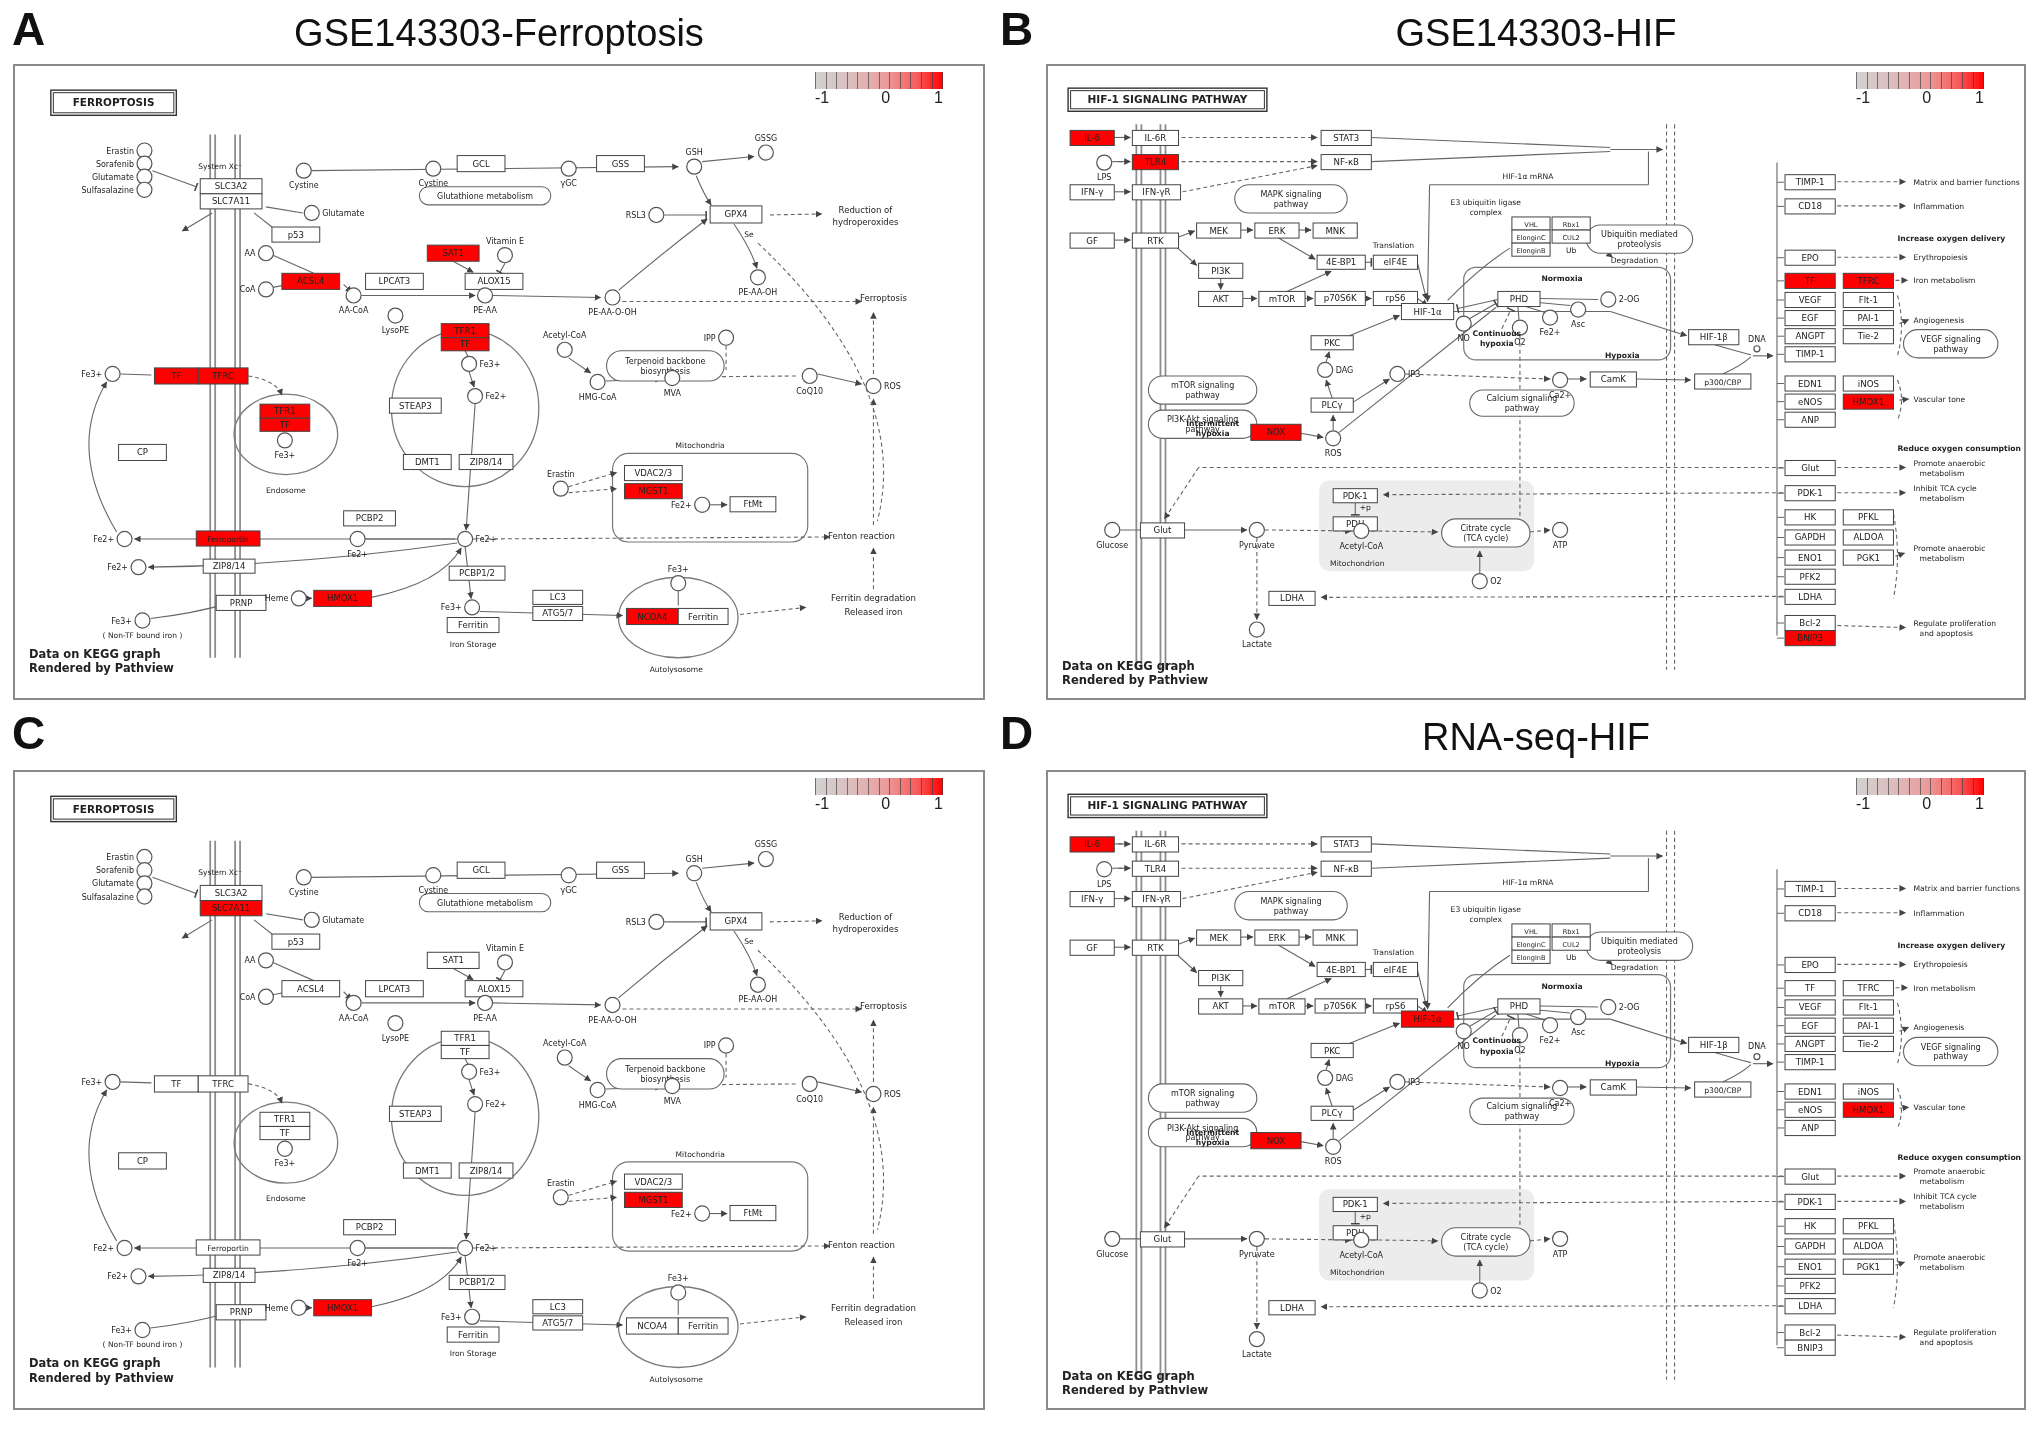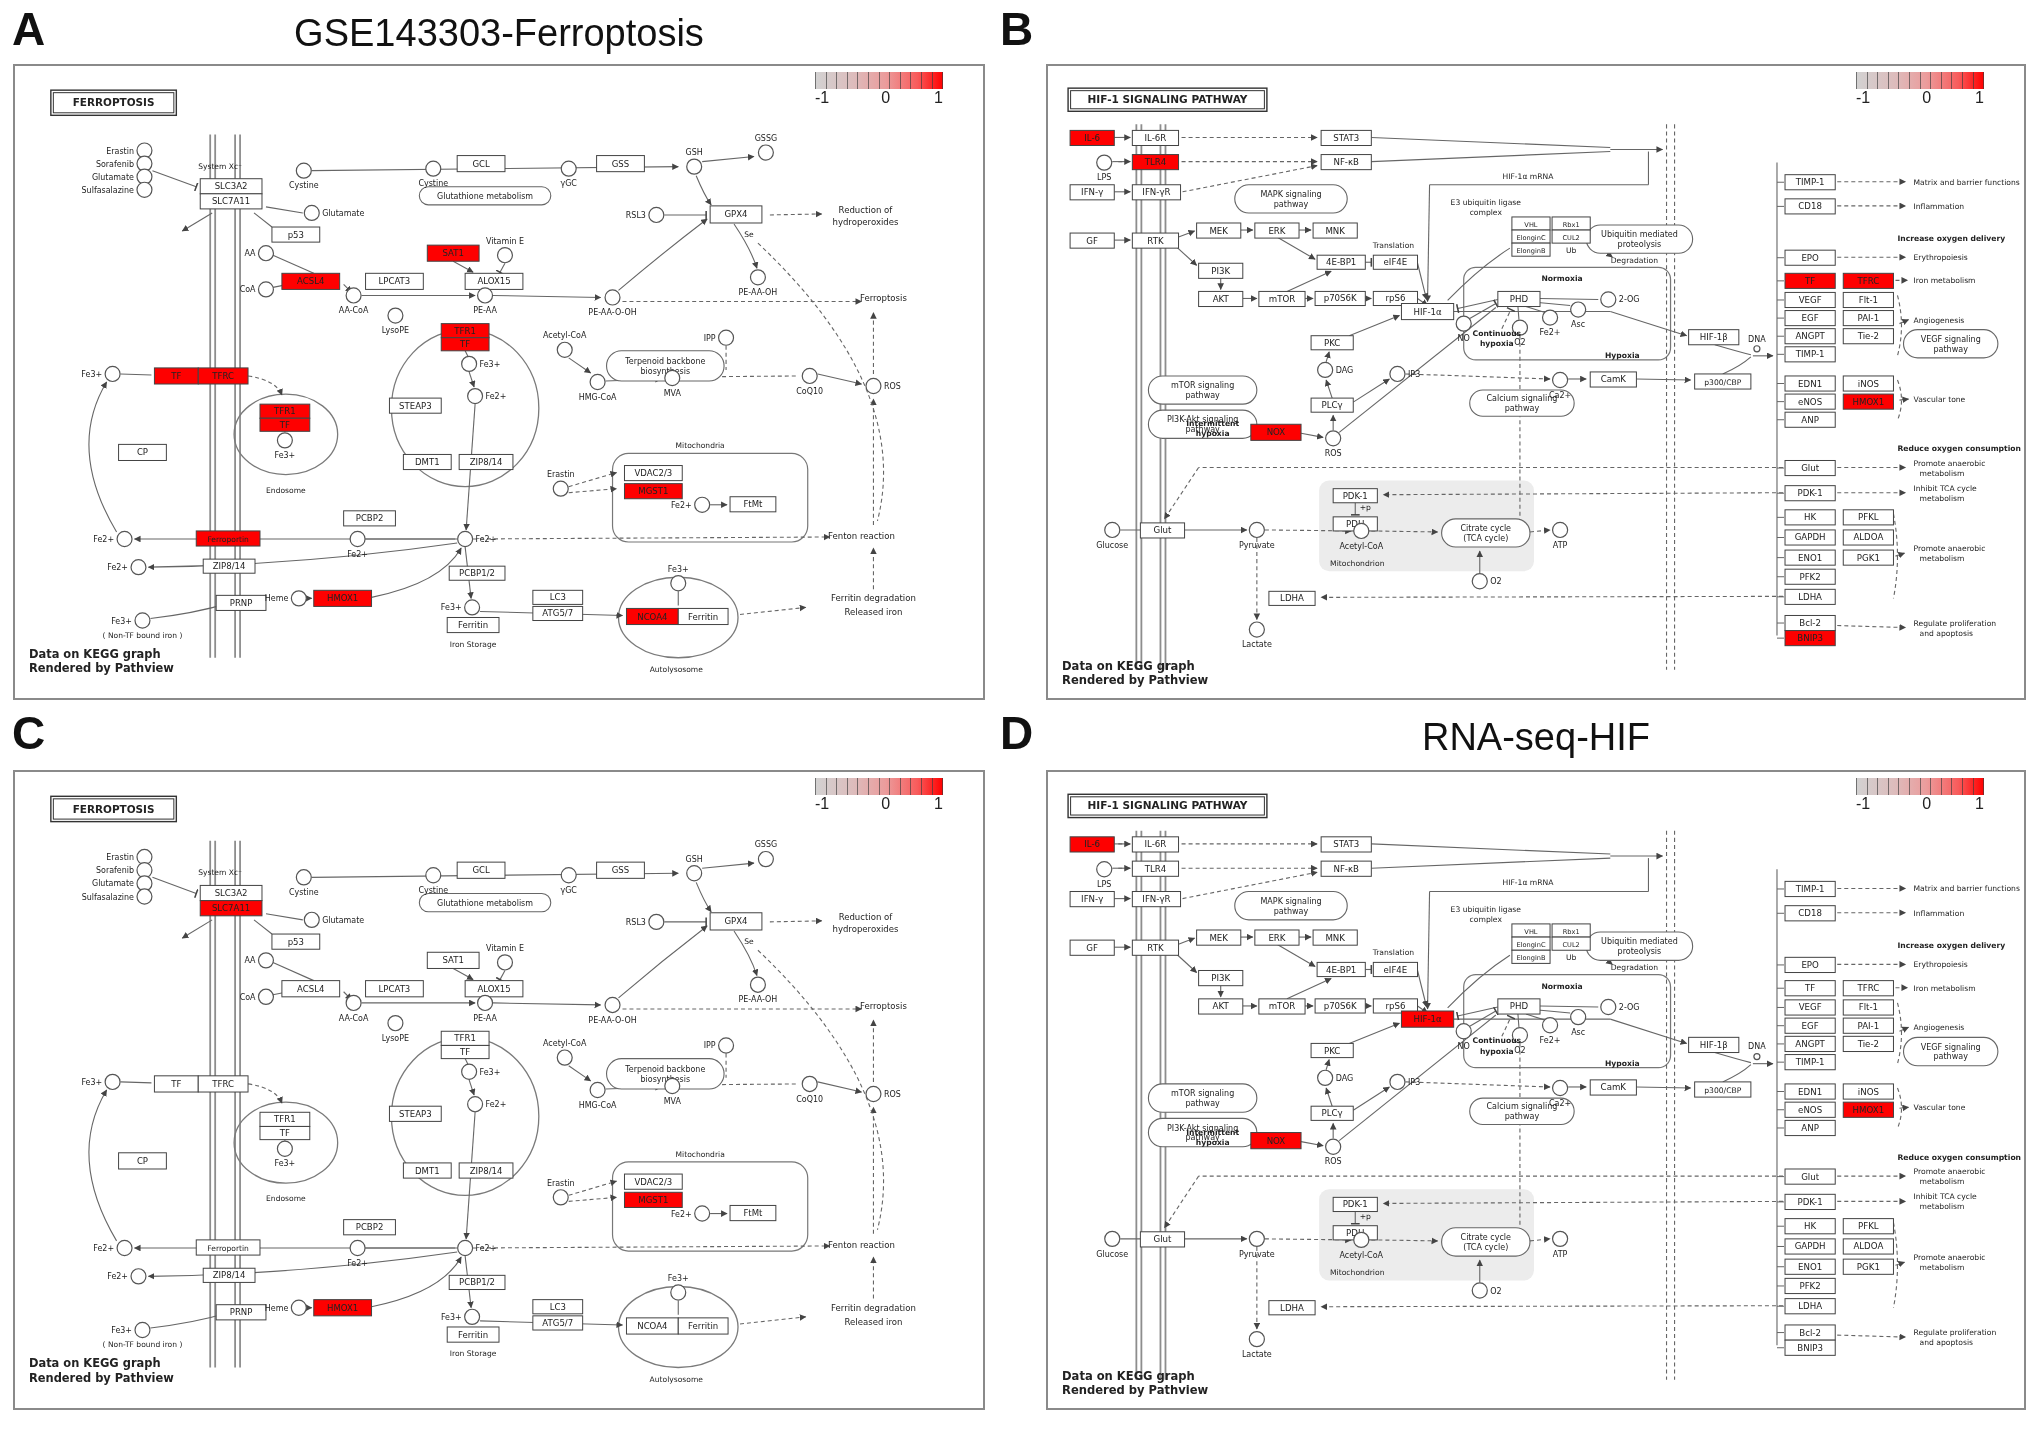--- a/index.html
+++ b/index.html
@@ -333,20 +333,21 @@
           <span>-1</span>
           <span>0</span>
           <span>1</span>
         </div>
     </div>
   </div>
 </section>
 
 <section class="quad" style="left:994px;top:2px;width:1038px;height:706px;">
   <div class="letter" style="left:6px;top:4px;">B</div>
+  <h2 class="ptitle" style="left:52px;top:10px;width:980px;">GSE143303-HIF</h2>
   <div class="pbox" style="left:52px;top:62px;width:980px;height:636px;">
     <svg class="diag" viewBox="0 0 972 628" preserveAspectRatio="none">
         <defs>
           <marker id="ar1" markerWidth="7" markerHeight="7" refX="5.5" refY="3" orient="auto">
             <path d="M0,0 L6,3 L0,6 Z" fill="#444"></path>
           </marker>
           <marker id="tb1" markerWidth="8" markerHeight="8" refX="1" refY="4" orient="auto">
             <path d="M1,0 L1,8" stroke="#444" stroke-width="1.4"></path>
           </marker>
         </defs>

